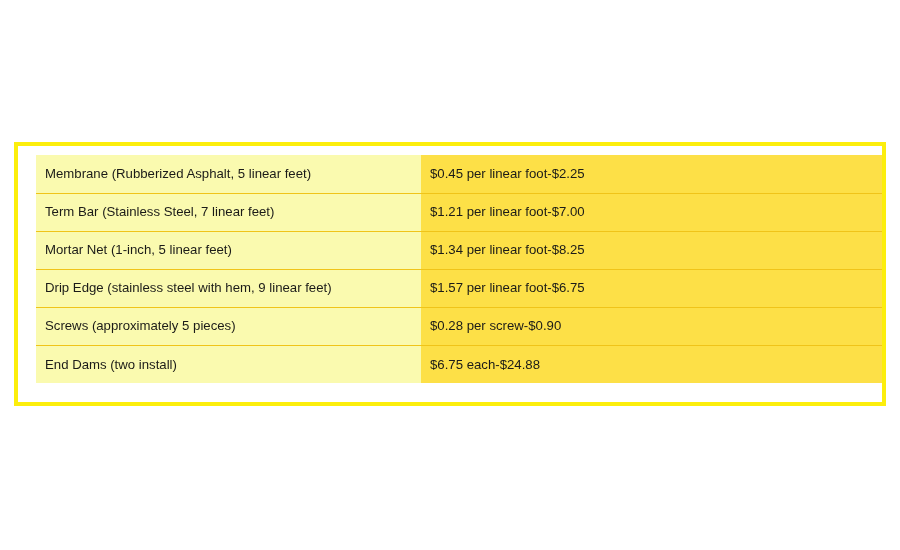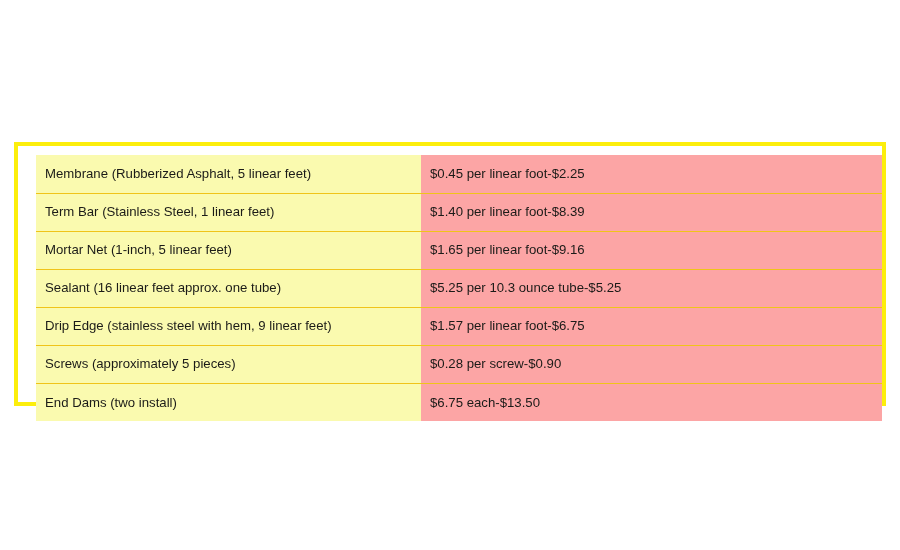--- a/index.html
+++ b/index.html
@@ -63,66 +63,62 @@
     border-top: none;
   }
 
   #cost-table td.item-cell {
     width: 376px;
     background: #FAFAAF;
   }
 
   #cost-table td.cost-cell {
     width: 452px;
-    background: #fca5a5;
+    background: #fde047;
   }
 </style>
 </head>
 <body>
 
 <div id="canvas">
 
   <div id="table-frame">
 
     <table id="cost-table">
       <tbody>
 
         <tr>
           <td class="item-cell">Membrane (Rubberized Asphalt, 5 linear feet)</td>
           <td class="cost-cell">$0.45 per linear foot-$2.25</td>
         </tr>
 
         <tr>
-          <td class="item-cell">Term Bar (Stainless Steel, 1 linear feet)</td>
-          <td class="cost-cell">$1.40 per linear foot-$8.39</td>
+          <td class="item-cell">Term Bar (Stainless Steel, 7 linear feet)</td>
+          <td class="cost-cell">$1.21 per linear foot-$7.00</td>
         </tr>
 
         <tr>
           <td class="item-cell">Mortar Net (1-inch, 5 linear feet)</td>
-          <td class="cost-cell">$1.65 per linear foot-$9.16</td>
+          <td class="cost-cell">$1.34 per linear foot-$8.25</td>
         </tr>
 
-        <tr>
-          <td class="item-cell">Sealant (16 linear feet approx. one tube)</td>
-          <td class="cost-cell">$5.25 per 10.3 ounce tube-$5.25</td>
-        </tr>
 
         <tr>
           <td class="item-cell">Drip Edge (stainless steel with hem, 9 linear feet)</td>
           <td class="cost-cell">$1.57 per linear foot-$6.75</td>
         </tr>
 
         <tr>
           <td class="item-cell">Screws (approximately 5 pieces)</td>
           <td class="cost-cell">$0.28 per screw-$0.90</td>
         </tr>
 
         <tr>
           <td class="item-cell">End Dams (two install)</td>
-          <td class="cost-cell">$6.75 each-$13.50</td>
+          <td class="cost-cell">$6.75 each-$24.88</td>
         </tr>
 
 
       </tbody>
     </table>
 
   </div>
 
 </div>
 

